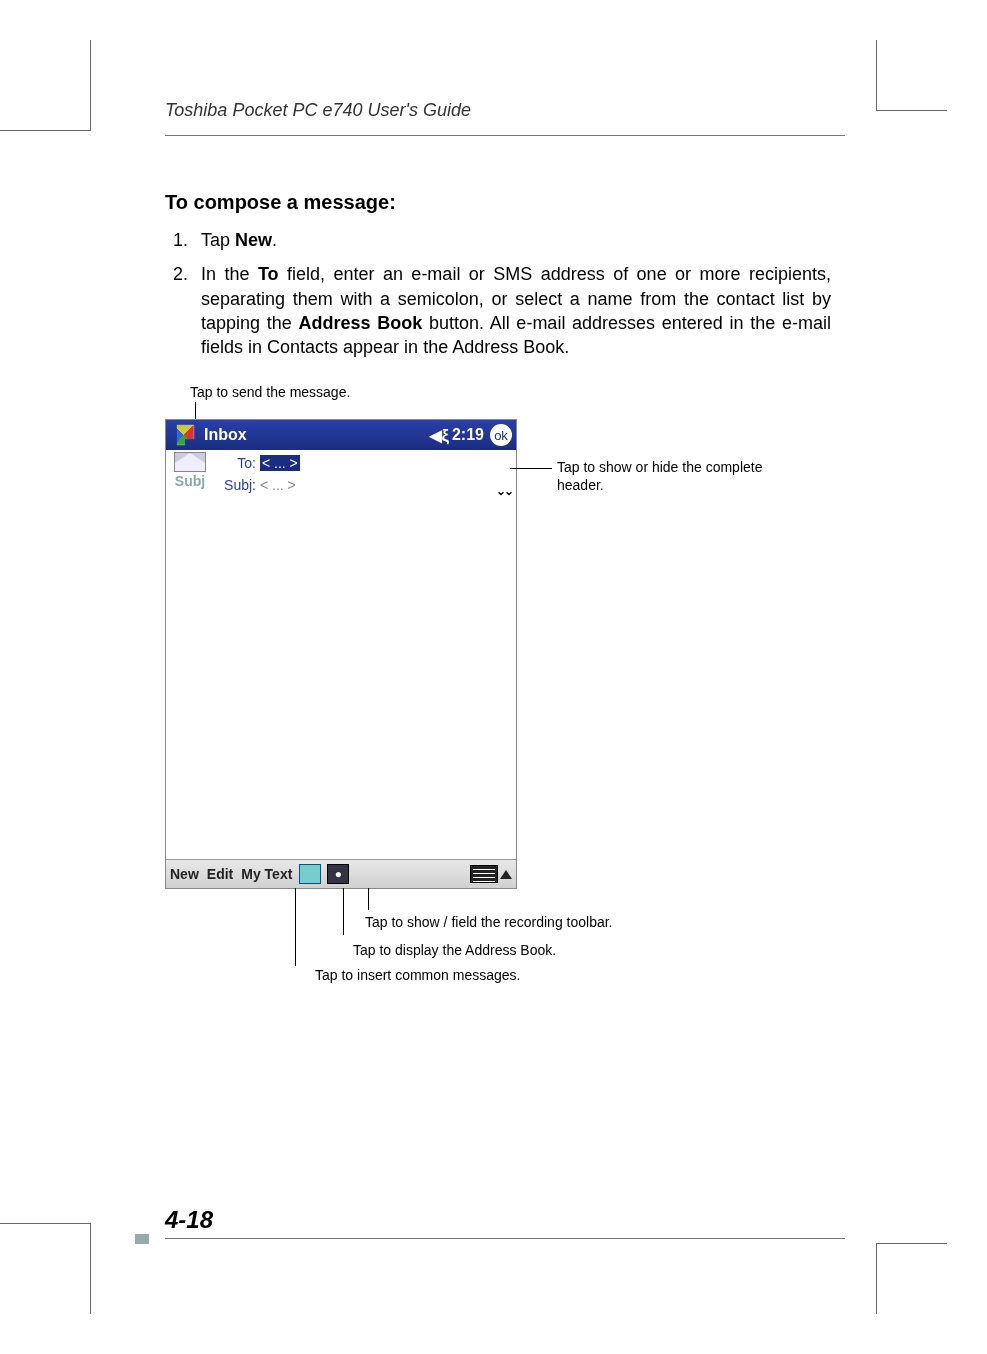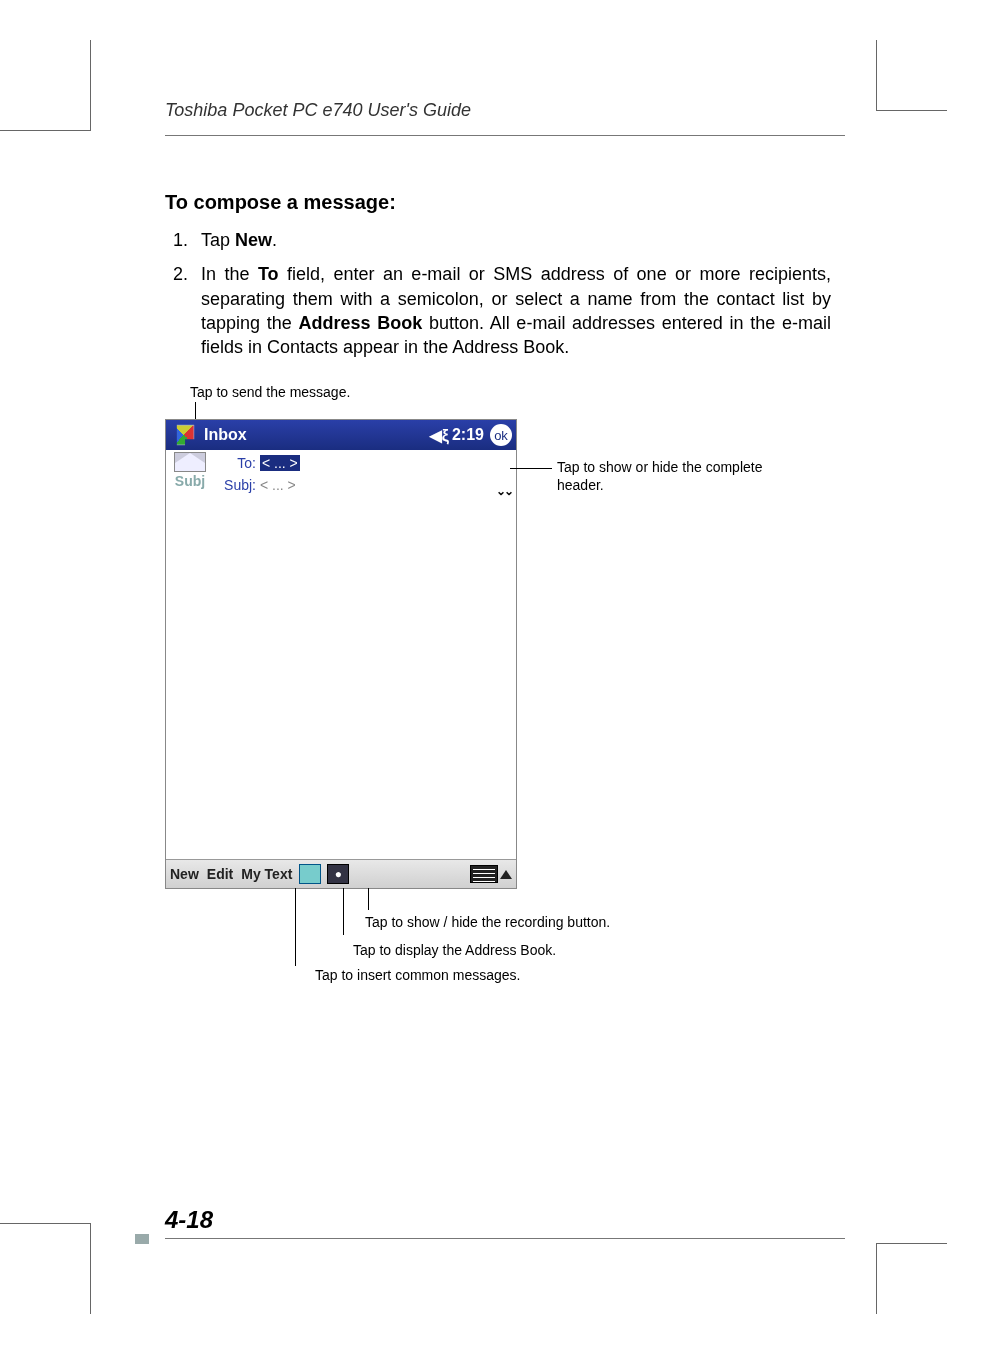--- a/index.html
+++ b/index.html
@@ -257,21 +257,21 @@
         <span class="bb-icon rec-icon">●</span>
         <span class="kbd-icon"></span>
         <span class="up-tri"></span>
       </div>
     </div>
 
     <div class="leader" style="left:345px; top:84px; width:42px; height:1px;"></div>
     <div class="callout" style="left:392px; top:75px; width:240px;">Tap to show or hide the complete header.</div>
 
     <div class="leader" style="left:203px; top:504px; width:1px; height:22px;"></div>
-    <div class="callout" style="left:200px; top:530px;">Tap to show / hide the recording button.</div>
+    <div class="callout" style="left:200px; top:530px;">Tap to show / field the recording toolbar.</div>
 
     <div class="leader" style="left:178px; top:504px; width:1px; height:47px;"></div>
     <div class="callout" style="left:188px; top:558px;">Tap to display the Address Book.</div>
 
     <div class="leader" style="left:130px; top:504px; width:1px; height:78px;"></div>
     <div class="callout" style="left:150px; top:583px;">Tap to insert common messages.</div>
 
   </div>
 </div>
 

